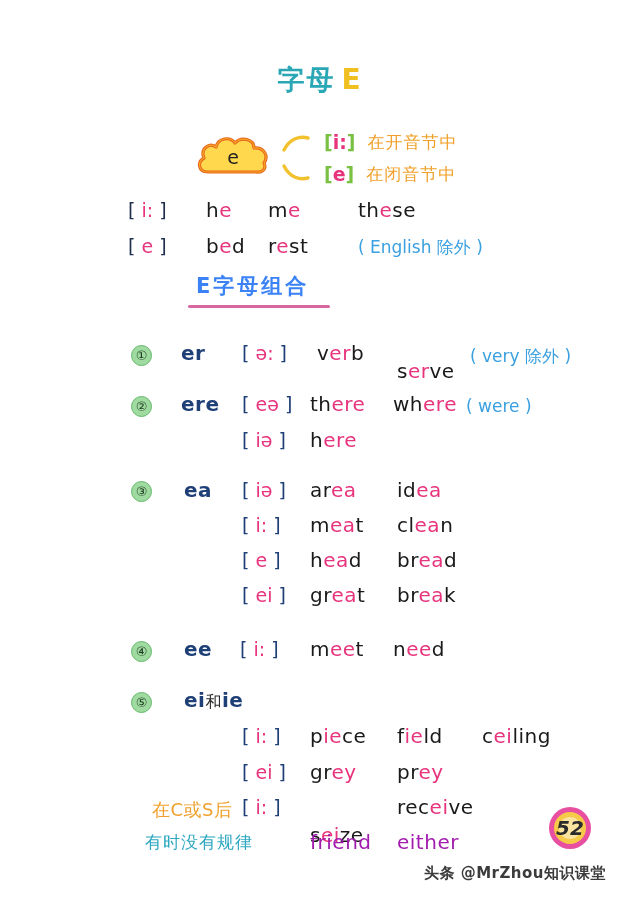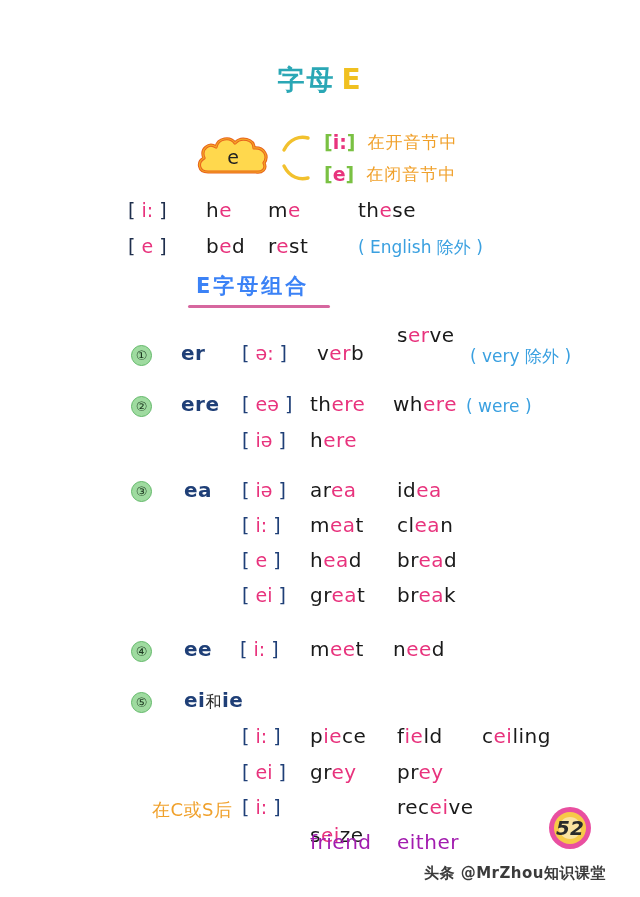--- a/index.html
+++ b/index.html
@@ -266,21 +266,21 @@
     <span class="note-blue">( English 除外 )</span>
   </div>
 
   <div class="section-head">E字母组合</div>
   <div class="section-underline"></div>
 
   <div class="num" style="left:131px; top:345px;">①</div>
   <div class="combo" style="left:181px; top:341px;">er</div>
   <div class="ph2" style="left:242px; top:342px;">[ <span class="s">ə:</span> ]</div>
   <div class="wordcell" style="left:317px; top:341px;">v<span class="hl">er</span>b</div>
-  <div class="wordcell" style="left:397px; top:323px;text-align:right;">s<span class="hl">er</span>ve</div>
+  <div class="wordcell" style="left:397px; top:359px;text-align:right;">s<span class="hl">er</span>ve</div>
   <div class="paren-blue" style="left:470px; top:345px;">( very 除外 )</div>
 
   <div class="num" style="left:131px; top:396px;">②</div>
   <div class="combo" style="left:181px; top:392px;">ere</div>
   <div class="ph2" style="left:242px; top:393px;">[ <span class="s">eə</span> ]</div>
   <div class="wordcell" style="left:310px; top:392px;">th<span class="hl">ere</span></div>
   <div class="wordcell" style="left:393px; top:392px;">wh<span class="hl">ere</span></div>
   <div class="paren-blue" style="left:466px; top:396px;">( were )</div>
 
   <div class="ph2" style="left:242px; top:429px;">[ <span class="s">iə</span> ]</div>
@@ -323,20 +323,21 @@
 
   <div class="ph2" style="left:242px; top:761px;">[ <span class="s">ei</span> ]</div>
   <div class="wordcell" style="left:310px; top:760px;">gr<span class="hl">ey</span></div>
   <div class="wordcell" style="left:397px; top:760px;">pr<span class="hl">ey</span></div>
 
   <div class="tag-orange" style="left:152px; top:798px;">在C或S后</div>
   <div class="ph2" style="left:242px; top:796px;">[ <span class="s">i:</span> ]</div>
   <div class="wordcell" style="left:310px; top:823px;">s<span class="hl">ei</span>ze</div>
   <div class="wordcell" style="left:397px; top:795px;">rec<span class="hl">ei</span>ve</div>
 
+  <div class="tag-cyan" style="left:145px; top:831px;">有时没有规律</div>
   <div class="wordcell word-cyan" style="left:310px; top:830px;">friend</div>
   <div class="wordcell word-cyan" style="left:397px; top:830px;">either</div>
 
   <svg class="page-badge" viewBox="0 0 44 44">
     <circle cx="22" cy="22" r="21" fill="#e94fa0"></circle>
     <circle cx="22" cy="22" r="16" fill="#f7c948"></circle>
     <circle cx="22" cy="22" r="11" fill="#fbe3a0"></circle>
   </svg>
   <div class="page-badge-num">52</div>
 

